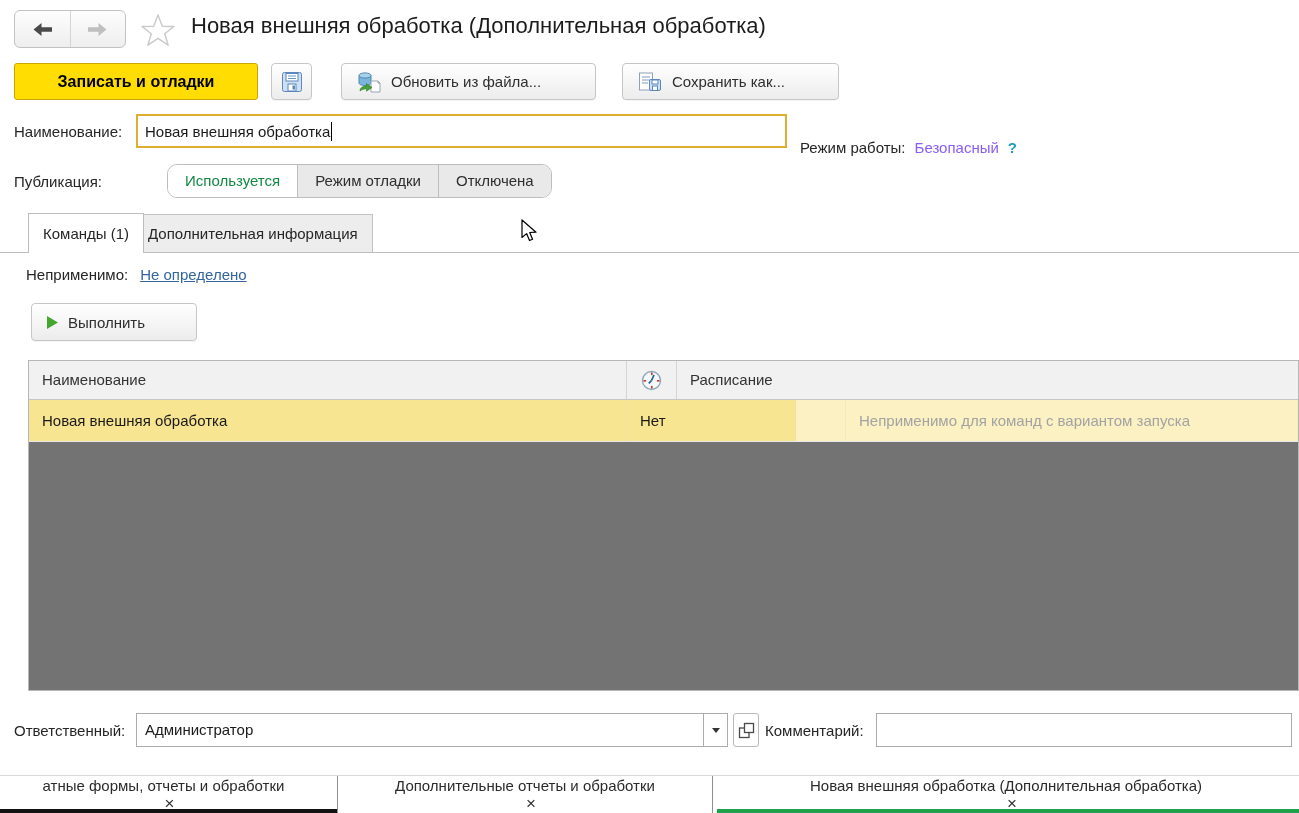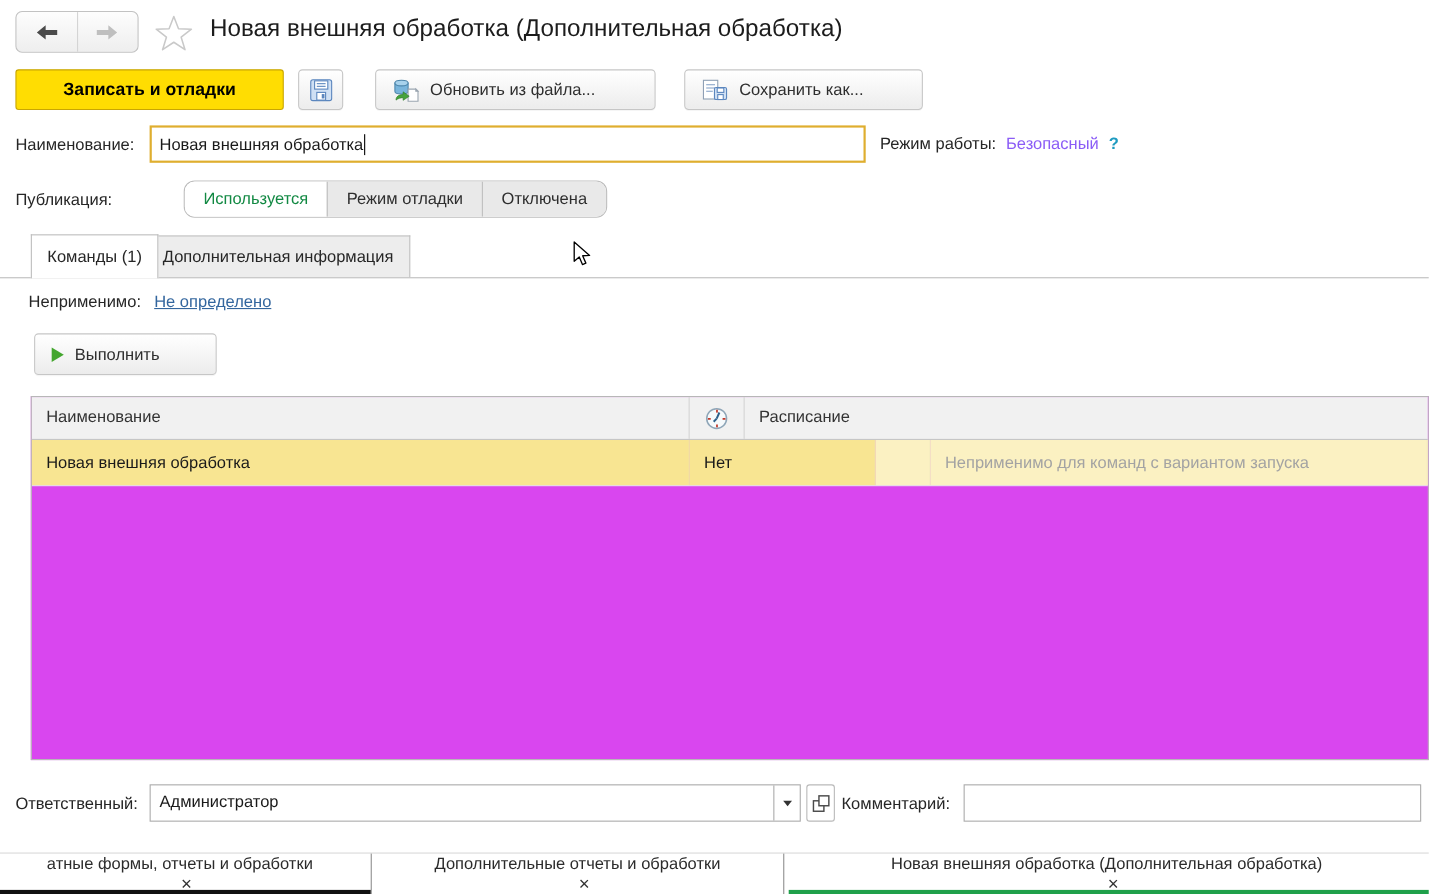--- a/index.html
+++ b/index.html
@@ -25,21 +25,21 @@
   .btn-save { left:271px; top:63px; width:41px; justify-content:center; padding:0; }
   .btn-update { left:341px; top:63px; width:255px; }
   .btn-saveas { left:622px; top:63px; width:217px; }
 
   
   .lbl { position:absolute; font-size:15px; color:#262626; white-space:nowrap; }
   .name-input { position:absolute; left:136px; top:114px; width:651px; height:34px;
     border:2px solid #DFAE2F; background:#fff; display:flex; align-items:center; padding-left:7px;
     font-size:15px; color:#1A1A1A; cursor:text; }
   .caret { display:inline-block; width:1px; height:19px; background:#000; margin-left:1px; }
-  .mode-row { position:absolute; left:800px; top:122px; font-size:15px; display:flex; gap:9px; align-items:baseline; }
+  .mode-row { position:absolute; left:800px; top:139px; font-size:15px; display:flex; gap:9px; align-items:baseline; }
   .mode-val { color:#8b5cf6; }
   .help-q { color:#1E9BC0; font-weight:bold; cursor:pointer; }
 
   .seg { position:absolute; left:167px; top:164px; height:34px; display:flex;
     border:1px solid #BDBDBD; border-radius:10px; overflow:hidden; }
   .seg-item { padding:0 17px; line-height:32px; font-size:15px; background:#E9E9E9; color:#2E2E2E; cursor:pointer; }
   .seg-item + .seg-item { border-left:1px solid #BDBDBD; }
   .seg-item.selected { background:#FFFFFF; color:#128943; }
 
   
@@ -48,21 +48,21 @@
   .tab-active { left:28px; top:213px; height:40px; background:#fff; border:1px solid #BDBDBD; border-bottom:none; z-index:3; }
   .tab-inactive { left:133px; top:214px; height:38px; background:#EDEDED; border:1px solid #C2C2C2; border-bottom:none; z-index:1; }
 
   .place-row { position:absolute; left:26px; top:266px; font-size:15px; display:flex; gap:12px; }
   .link { color:#33669E; text-decoration:underline; cursor:pointer; }
 
   .btn-run { left:31px; top:303px; width:166px; height:38px; }
 
   
   .tbl { position:absolute; left:28px; top:360px; width:1271px; height:331px;
-    border:1px solid #B7B7B7; background:#d946ef; }
+    border:1px solid #B7B7B7; background:#737373; }
   .tbl-head { display:flex; height:39px; background:#F1F1F1; border-bottom:1px solid #C6C6C6; }
   .th { font-size:15px; color:#333; line-height:38px; padding-left:13px; border-right:1px solid #D5D5D5;
     white-space:nowrap; overflow:hidden; cursor:pointer; }
   .c-name { width:598px; } .c-quick { width:169px; } .c-clock { width:50px; padding:0; display:flex; align-items:center; justify-content:center; }
   .c-sched { flex:1; border-right:none; }
   .tbl-row { display:flex; height:42px; border-bottom:1px solid #E8E8E8; }
   .td { font-size:15px; line-height:41px; padding-left:13px; white-space:nowrap; overflow:hidden; cursor:pointer; }
   .cell-strong { background:#F8E592; color:#1A1A1A; border-right:1px solid #EFE2A8; }
   .cell-soft { background:#FBF1C2; border-right:1px solid #F3EBBE; }
   .sched-note { color:#A3A3A3; }

